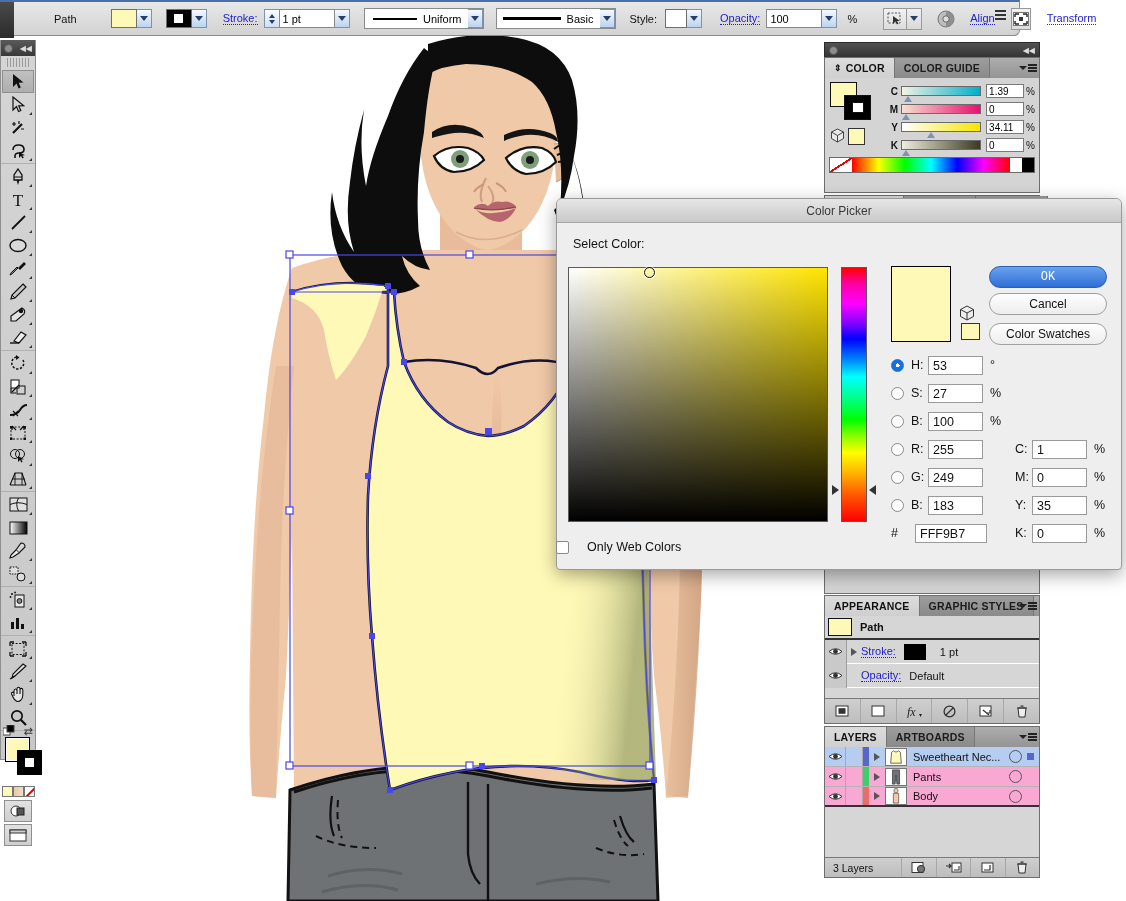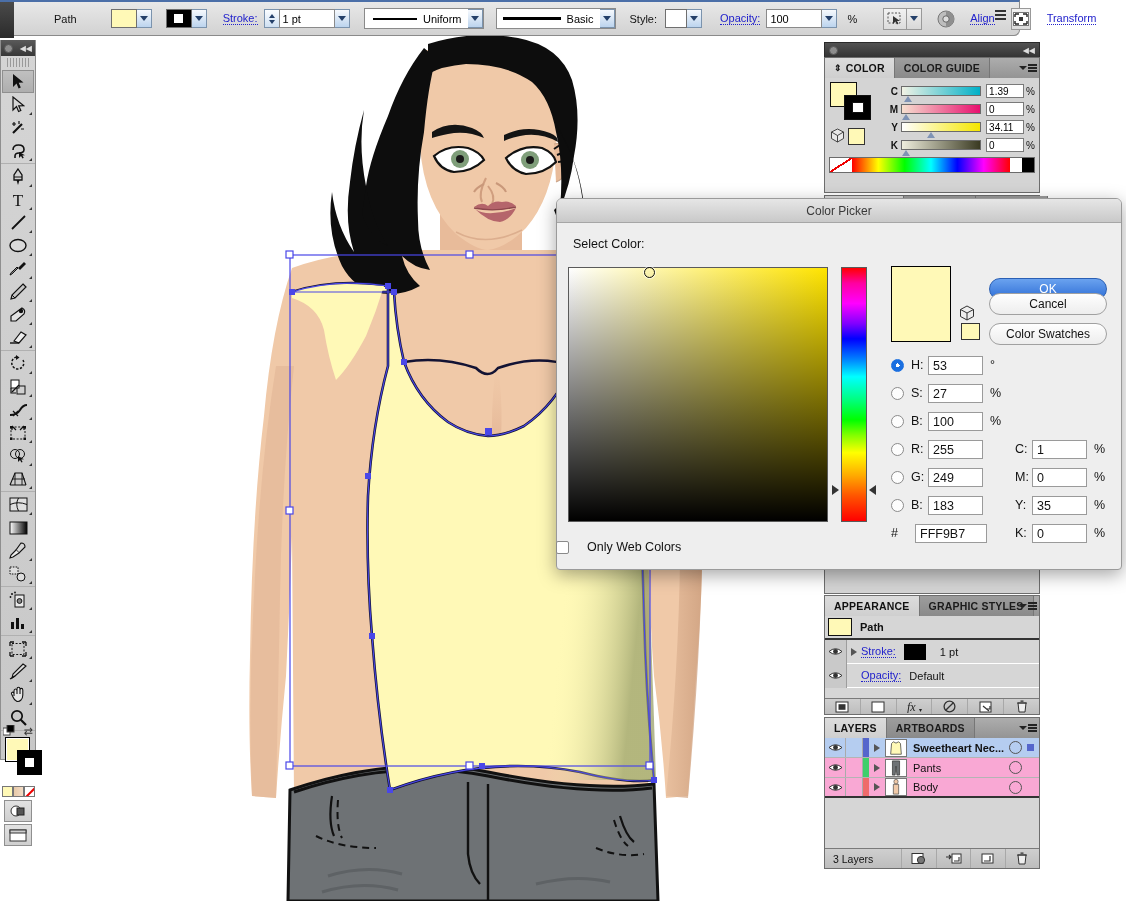--- a/index.html
+++ b/index.html
@@ -137,34 +137,34 @@
   #swatch-strip div{flex:1;border-right:1px solid #9a9a9a;}
 
   
   .ap-row{display:flex;align-items:center;height:24px;border-bottom:1px solid #fff;background:#d6d6d6;}
   .ap-eye{width:22px;height:24px;border-right:1px solid #9d9d9d;background:#c9c9c9;display:flex;align-items:center;justify-content:center;}
   .ap-tri{width:14px;display:flex;align-items:center;justify-content:center;}
   .ap-tri i{width:0;height:0;border-top:4px solid transparent;border-bottom:4px solid transparent;border-left:6px solid #555;}
   .ap-link{color:#2222cc;font-size:11px;border-bottom:1px dotted #2222cc;}
   .ap-sw{width:22px;height:16px;border:1px solid #000;margin-left:8px;}
   .ap-text{font-size:11px;color:#111;margin-left:14px;}
-  .ap-footer{height:16px;background:linear-gradient(#cfcfcf,#bdbdbd);display:flex;align-items:center;border-top:1px solid #7a7a7a;}
+  .ap-footer{height:25px;background:linear-gradient(#cfcfcf,#bdbdbd);display:flex;align-items:center;border-top:1px solid #7a7a7a;}
   .ap-footer div{flex:1;display:flex;align-items:center;justify-content:center;border-right:1px solid #a8a8a8;height:100%;}
 
   
   .ly-row{display:flex;align-items:center;height:20px;border-bottom:1px solid #b4b4b4;background:#f9a8d4;}
   .ly-row.sel{background:#b5cdf0;}
   .ly-eye{width:21px;display:flex;align-items:center;justify-content:center;border-right:1px solid #aaa;height:100%;}
   .ly-lock{width:17px;border-right:1px solid #aaa;height:100%;}
   .ly-color{width:6px;height:100%;}
   .ly-tri{width:16px;display:flex;align-items:center;justify-content:center;}
   .ly-tri i{width:0;height:0;border-top:4px solid transparent;border-bottom:4px solid transparent;border-left:6px solid #555;}
   .ly-thumb{width:22px;height:18px;border:1px solid #777;background:#fff;overflow:hidden;}
   .ly-name{flex:1;font-size:11px;color:#111;margin-left:6px;}
-  .ly-name.b{font-weight:bold;}
+  .ly-name.b{font-weight:normal;}
   .ly-target{width:13px;height:13px;border-radius:50%;border:1.5px solid #555;margin-right:5px;}
   .ly-dot{width:7px;height:7px;background:#5566cc;margin-right:5px;}
   .ly-footer{height:20px;background:linear-gradient(#cfcfcf,#bdbdbd);display:flex;align-items:center;border-top:1px solid #7a7a7a;font-size:10.5px;color:#111;}
   .ly-footer .cnt{width:76px;padding-left:8px;}
   .ly-footer .btn{flex:1;display:flex;align-items:center;justify-content:center;border-left:1px solid #a8a8a8;height:100%;}
 
   
   #dialog{
     position:absolute;left:556px;top:198px;width:566px;height:372px;
     background:#eeeeee;border:1px solid #9a9a9a;border-radius:6px 6px 4px 4px;
@@ -188,21 +188,21 @@
   #hue-tri-l{left:832px;border-top:5px solid transparent;border-bottom:5px solid transparent;border-left:7px solid #333;}
   #hue-tri-r{left:869px;border-top:5px solid transparent;border-bottom:5px solid transparent;border-right:7px solid #333;}
   #onlyweb{position:absolute;left:556px;top:540px;display:flex;align-items:center;gap:18px;}
   #onlyweb .box{width:13px;height:13px;border:1px solid #8a8a8a;background:#fff;border-radius:2px;}
   #onlyweb span{font-size:12.5px;color:#111;}
   #preview-new{position:absolute;left:891px;top:266px;width:60px;height:76px;background:#FFF9B7;border:1px solid #000;}
   #cube{position:absolute;left:959px;top:305px;}
   #outswatch{position:absolute;left:961px;top:323px;width:19px;height:17px;background:#FFF9B7;border:1px solid #333;}
   .dlg-btn{position:absolute;left:989px;width:118px;height:22px;border-radius:11px;
     display:flex;align-items:center;justify-content:center;font-size:12px;}
-  #btn-ok{top:278px;background:linear-gradient(#6aa2ef,#2f6fd6);border:1px solid #2a5fb4;color:#fff;}
+  #btn-ok{top:266px;background:linear-gradient(#6aa2ef,#2f6fd6);border:1px solid #2a5fb4;color:#fff;font-family:Liberation Mono, monospace;}
   #btn-cancel{top:293px;background:linear-gradient(#fefefe,#ededed);border:1px solid #a0a0a0;color:#111;}
   #btn-swatches{top:323px;background:linear-gradient(#fefefe,#ededed);border:1px solid #a0a0a0;color:#111;}
   .num-row{position:absolute;display:flex;align-items:center;height:22px;}
   .radio{width:13px;height:13px;border-radius:50%;border:1px solid #8b8b8b;background:#fdfdfd;margin-right:7px;position:relative;}
   .radio.on{background:radial-gradient(circle,#fff 0 2px,#1a6fe0 2px 6px);border-color:#1a6fe0;}
   .nlab{width:17px;font-size:12.5px;color:#111;}
   .ninput{width:55px;height:19px;border:1px solid #9a9a9a;background:#fff;font-size:12.5px;
     line-height:18px;padding-left:4px;color:#111;}
   .nunit{font-size:12.5px;color:#111;margin-left:7px;}
   .hexinput{width:72px;height:19px;border:1px solid #9a9a9a;background:#fff;font-size:12.5px;line-height:18px;padding-left:4px;color:#111;}

